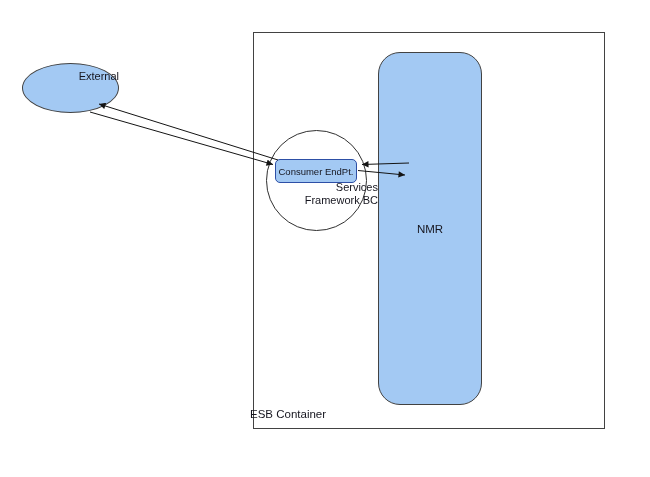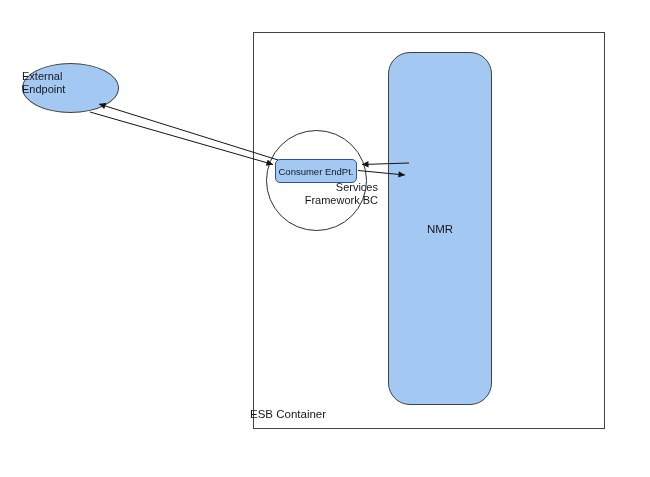--- a/index.html
+++ b/index.html
@@ -29,21 +29,21 @@
     font-size: 11.5px;
     white-space: nowrap;
   }
 
   
   .nmr {
     left: 378px; top: 52px; width: 104px; height: 353px;
     background: var(--node-fill, #a3c9f3);
     border: 1.5px solid var(--node-border, #424242);
     border-radius: 22px;
-    display: flex; align-items: center; justify-content: center; margin-left: 10px;
+    display: flex; align-items: center; justify-content: center;
   }
   .nmr-label { font-size: 11.5px; }
 
   
   .sf-circle {
     left: 266px; top: 130px; width: 101px; height: 101px;
     border: 1px solid #303030;
     border-radius: 50%;
     background: #ffffff;
   }
@@ -65,21 +65,21 @@
 
   
   .ext-ellipse {
     left: 22px; top: 63px; width: 97px; height: 50px;
     background: var(--node-fill, #a3c9f3);
     border: 1.5px solid var(--node-border, #424242);
     border-radius: 50%;
   }
   .ext-label {
     left: 22px; top: 70px; width: 97px;
-    text-align: left;
+    text-align: right;
     font-size: 11px; line-height: 13px;
   }
 
   
   .arrows {
     left: 0; top: 0; width: 650px; height: 477px;
     pointer-events: none;
   }
   .arrows line {
     stroke: var(--arrow, #141414);
@@ -101,21 +101,20 @@
 
   <div class="abs sf-circle"></div>
   <div class="abs sf-label">
     <div>Services</div>
     <div>Framework BC</div>
   </div>
 
   <div class="abs ext-ellipse"></div>
   <div class="abs ext-label">
     <div>External</div>
-    <div>Endpoint</div>
   </div>
 
   <div class="abs consumer">
     <span class="consumer-label">Consumer EndPt.</span>
   </div>
 
   <svg class="abs arrows" width="650" height="477" viewBox="0 0 650 477" xmlns="http://www.w3.org/2000/svg">
     <defs>
       <marker id="arrow" viewBox="0 0 10 10" refX="10" refY="5" markerWidth="8.5" markerHeight="6.5" orient="auto">
         <path class="arrowhead" d="M 0 0 L 10 5 L 0 10 z"></path>

